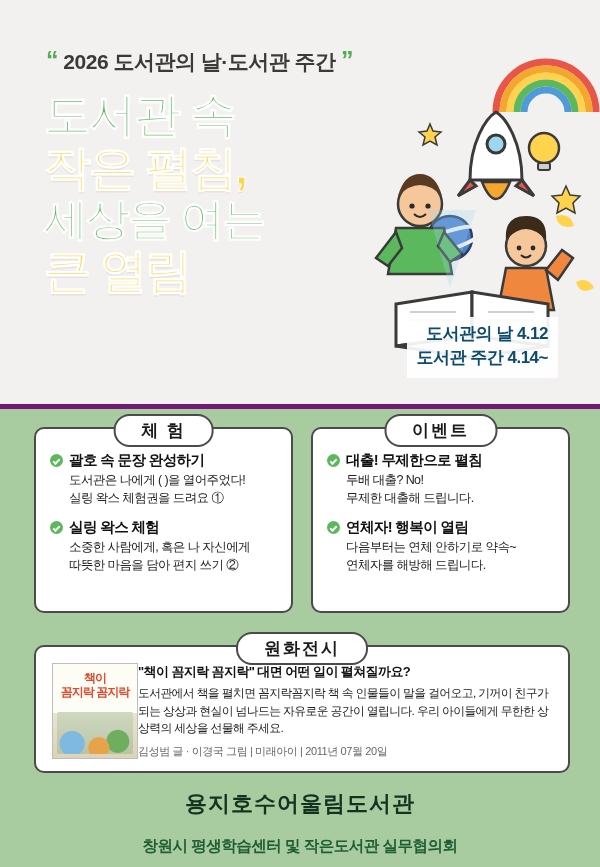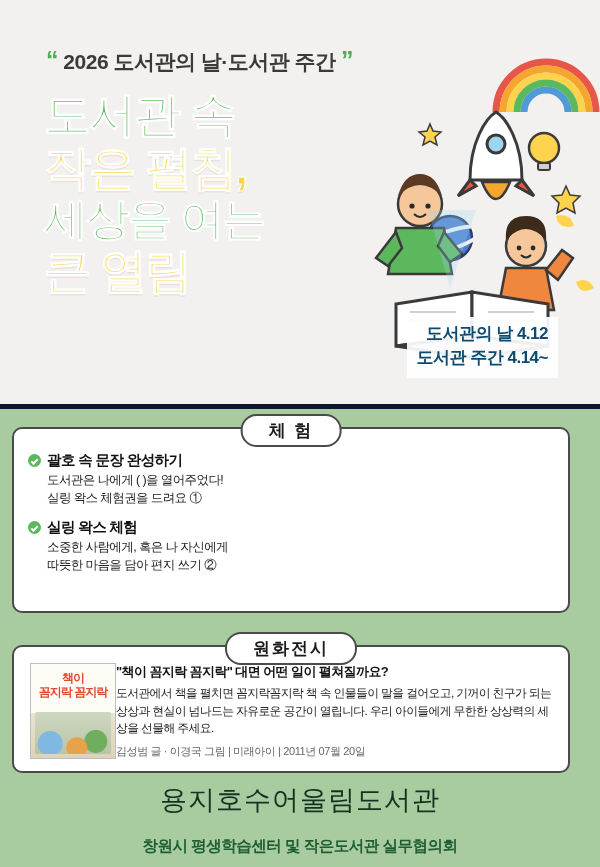--- a/index.html
+++ b/index.html
@@ -75,22 +75,22 @@
   }
 
   
   .illo { position: absolute; right: 0; top: 20px; width: 300px; height: 340px; }
 
   
   .body-green {
     position: relative;
     height: 463px;
     background: #a8cba0;
-    border-top: 5px solid #0f172a;
-    padding: 18px 30px 0 12px;
+    border-top: 5px solid #701a75;
+    padding: 18px 30px 0 34px;
   }
 
   .tab-label {
     position: absolute;
     top: -15px; left: 50%;
     transform: translateX(-50%);
     background: #ffffff;
     border: 2px solid #4b4b4b;
     border-radius: 16px;
     padding: 3px 26px;
@@ -217,22 +217,22 @@
     letter-spacing: -0.4px;
   }
 
   
   .footer {
     position: absolute;
     left: 0; right: 0; bottom: 10px;
     text-align: center;
   }
   .footer-main {
-    font-size: 27px;
-    font-weight: normal;
+    font-size: 22px;
+    font-weight: bold;
     color: #14331f;
     letter-spacing: 1px;
     line-height: 1.15;
   }
   .footer-sub {
     margin-top: 20px;
     font-size: 15.5px;
     font-weight: bold;
     color: #1f5e33;
     letter-spacing: -0.5px;
@@ -352,20 +352,41 @@
         <div class="item">
           <div class="item-head">
             <span class="check"></span>
             <span class="item-title">실링 왁스 체험</span>
           </div>
           <div class="item-desc" style="white-space:pre-line">소중한 사람에게, 혹은 나 자신에게
 따뜻한 마음을 담아 편지 쓰기 ②</div>
         </div>
       </div>
 
+      <div class="card">
+        <div class="tab-label">이벤트</div>
+
+        <div class="item">
+          <div class="item-head">
+            <span class="check"></span>
+            <span class="item-title">대출! 무제한으로 펼침</span>
+          </div>
+          <div class="item-desc" style="white-space:pre-line">두배 대출? No!
+무제한 대출해 드립니다.</div>
+        </div>
+
+        <div class="item">
+          <div class="item-head">
+            <span class="check"></span>
+            <span class="item-title">연체자! 행복이 열림</span>
+          </div>
+          <div class="item-desc" style="white-space:pre-line">다음부터는 연체 안하기로 약속~
+연체자를 해방해 드립니다.</div>
+        </div>
+      </div>
     </div>
 
     <div class="exhibit-wrap">
       <div class="exhibit">
         <div class="tab-label">원화전시</div>
 
         <div class="bookcover">
           <div class="bc-title" style="white-space:pre-line">책이
 꼼지락 꼼지락</div>
           <div class="bc-art"></div>

